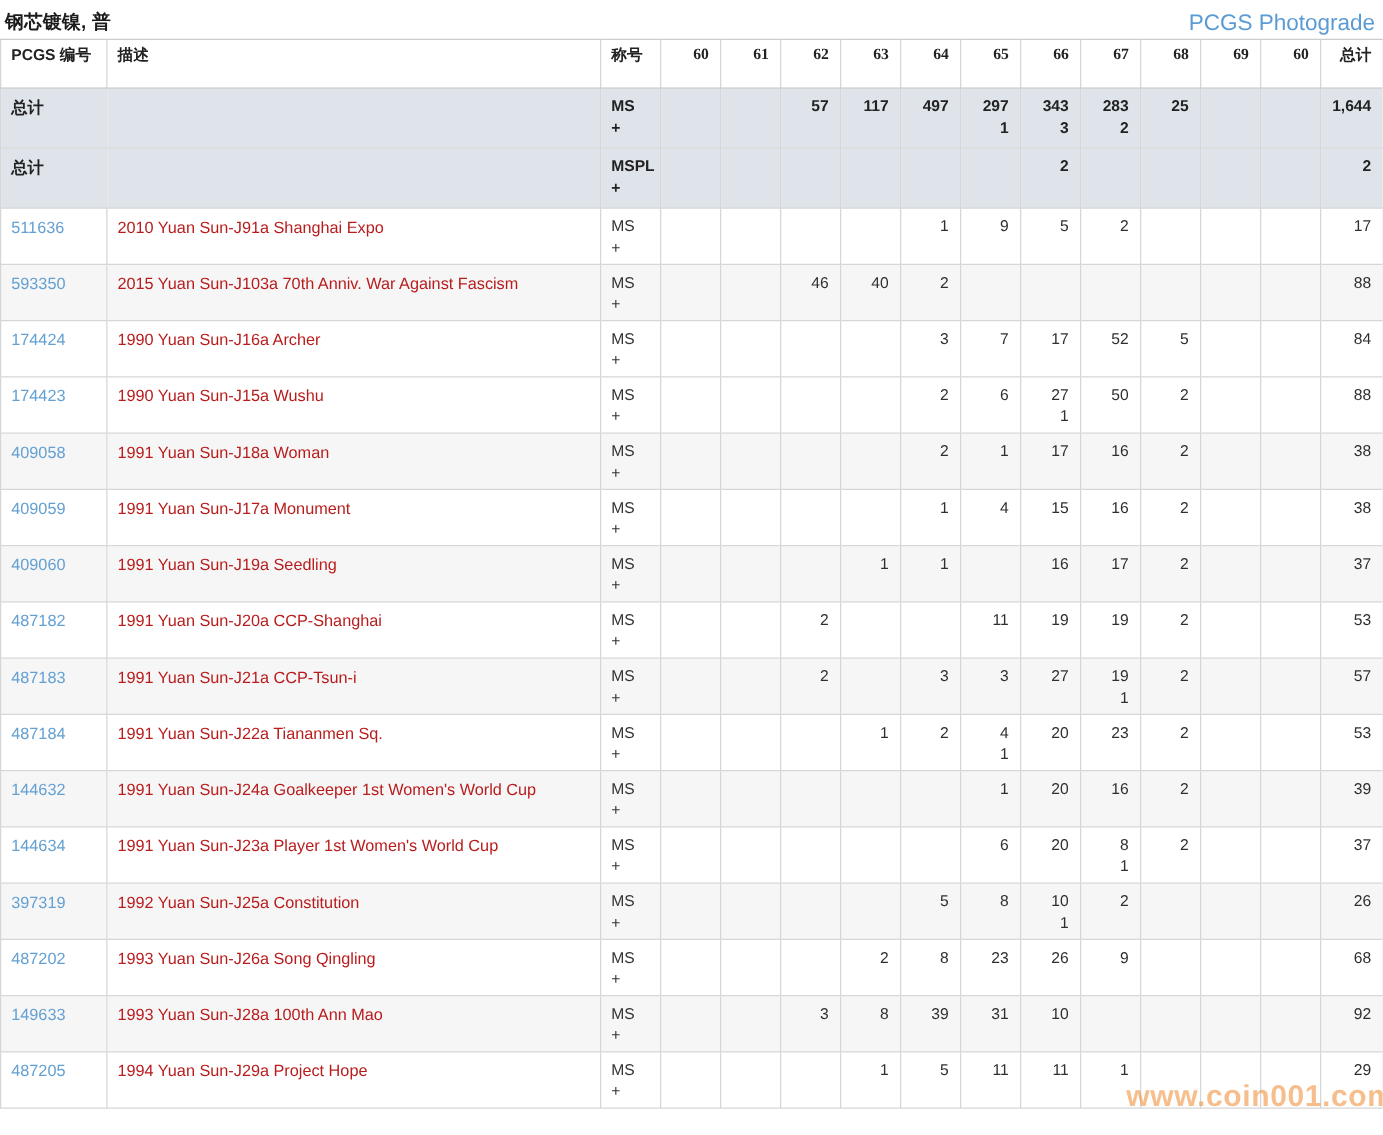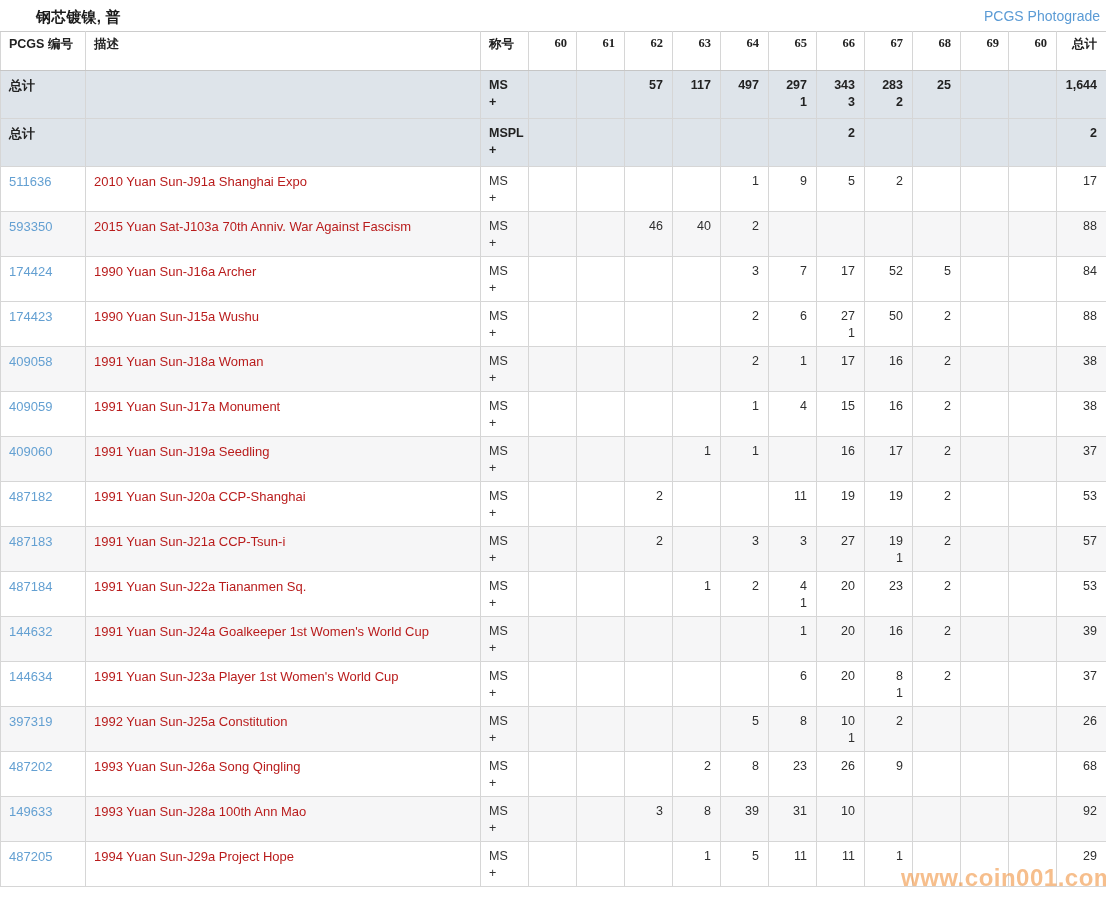--- a/index.html
+++ b/index.html
@@ -8,30 +8,29 @@
     position: relative;
     font-family: "Liberation Sans", "DejaVu Sans", sans-serif;
     color: #2f2f2f;
   }
   .topbar {
     display: flex;
     justify-content: space-between;
     align-items: flex-start;
     padding: 8px 6px 0 4px;
     height: 31px;
-    margin-left: 32px;
   }
   .page-title {
     font-size: 15px;
     font-weight: bold;
     color: #1b1b1b;
     letter-spacing: 0.2px;
   }
   .photograde-link {
-    font-size: 14px;
+    font-size: 18px;
     color: #5b9bd5;
     text-decoration: none;
     cursor: pointer;
   }
   table {
     width: 1106px;
     table-layout: fixed;
     border-collapse: collapse;
   }
   th, td {
@@ -206,21 +205,21 @@
         <td class="num">
           <div>2</div>
         </td>
         <td class="num"></td>
         <td class="num"></td>
         <td class="num"></td>
         <td class="num">17</td>
       </tr>
       <tr class="alt">
         <td class="id"><span class="link">593350</span></td>
-        <td class="desc">2015 Yuan Sat-J103a 70th Anniv. War Against Fascism</td>
+        <td class="desc">2015 Yuan Sun-J103a 70th Anniv. War Against Fascism</td>
         <td class="desig">
           <div>MS</div>
           <div>+</div>
         </td>
         <td class="num"></td>
         <td class="num"></td>
         <td class="num">
           <div>46</div>
         </td>
         <td class="num">

